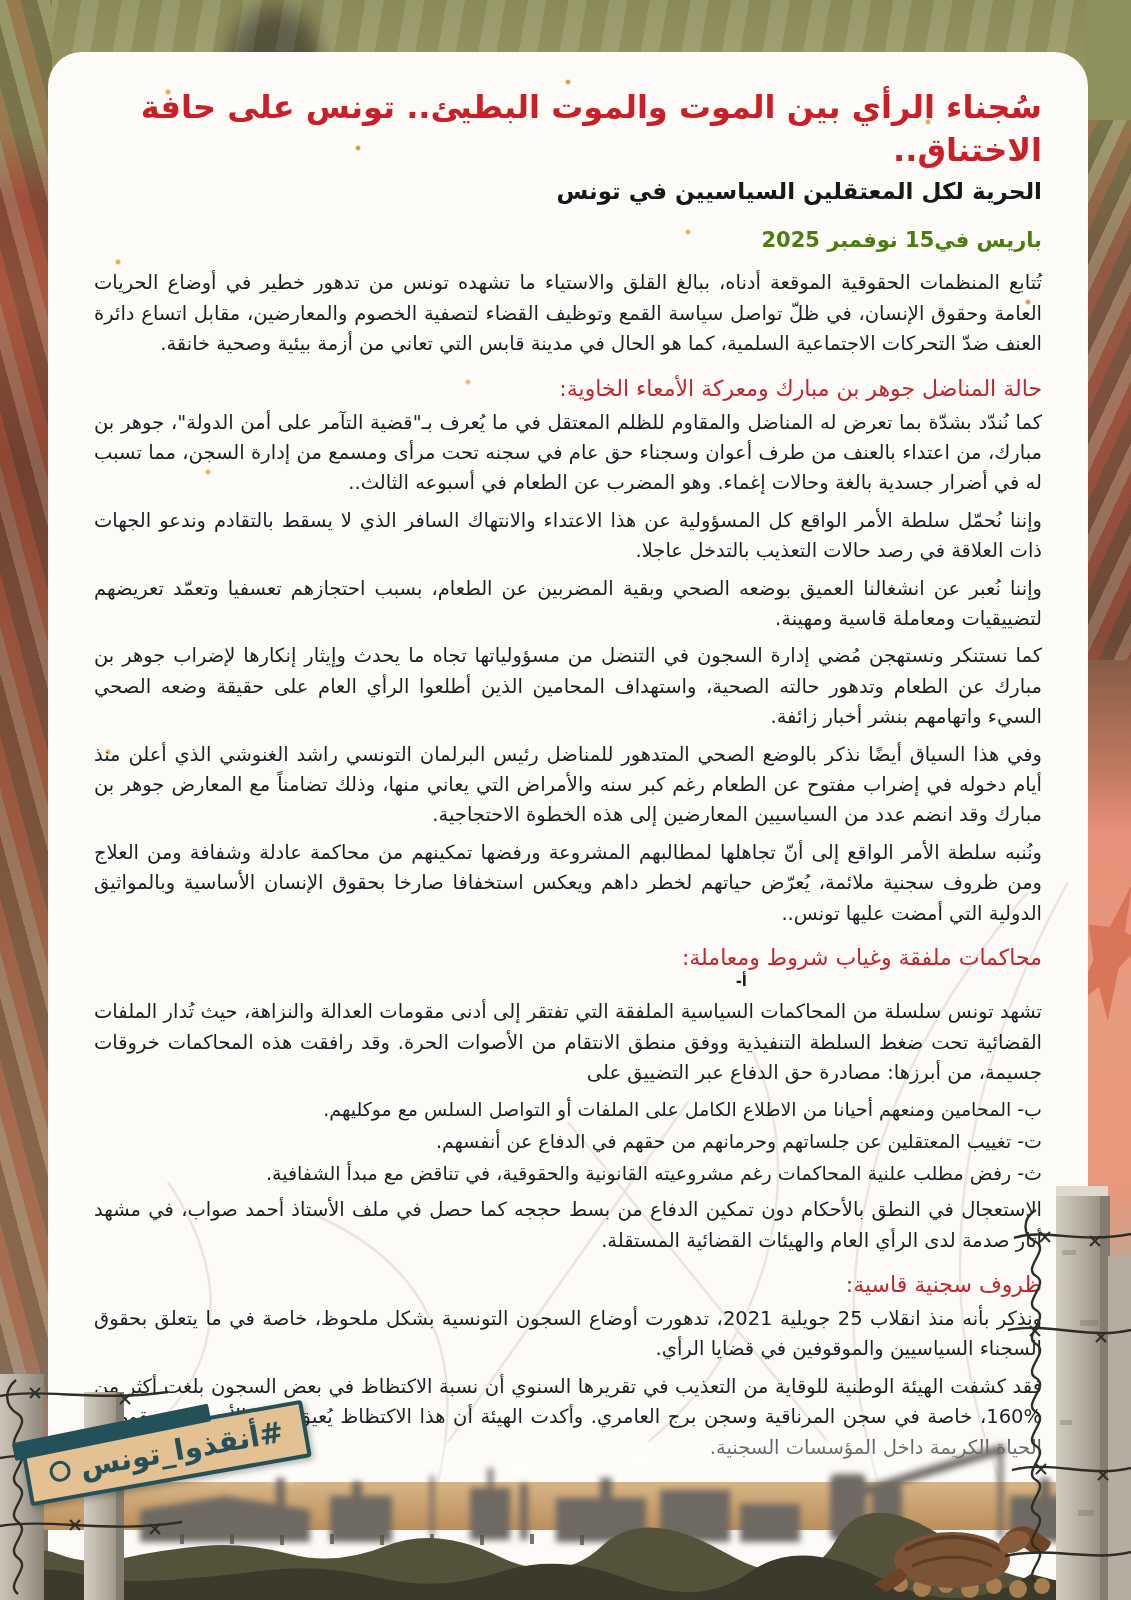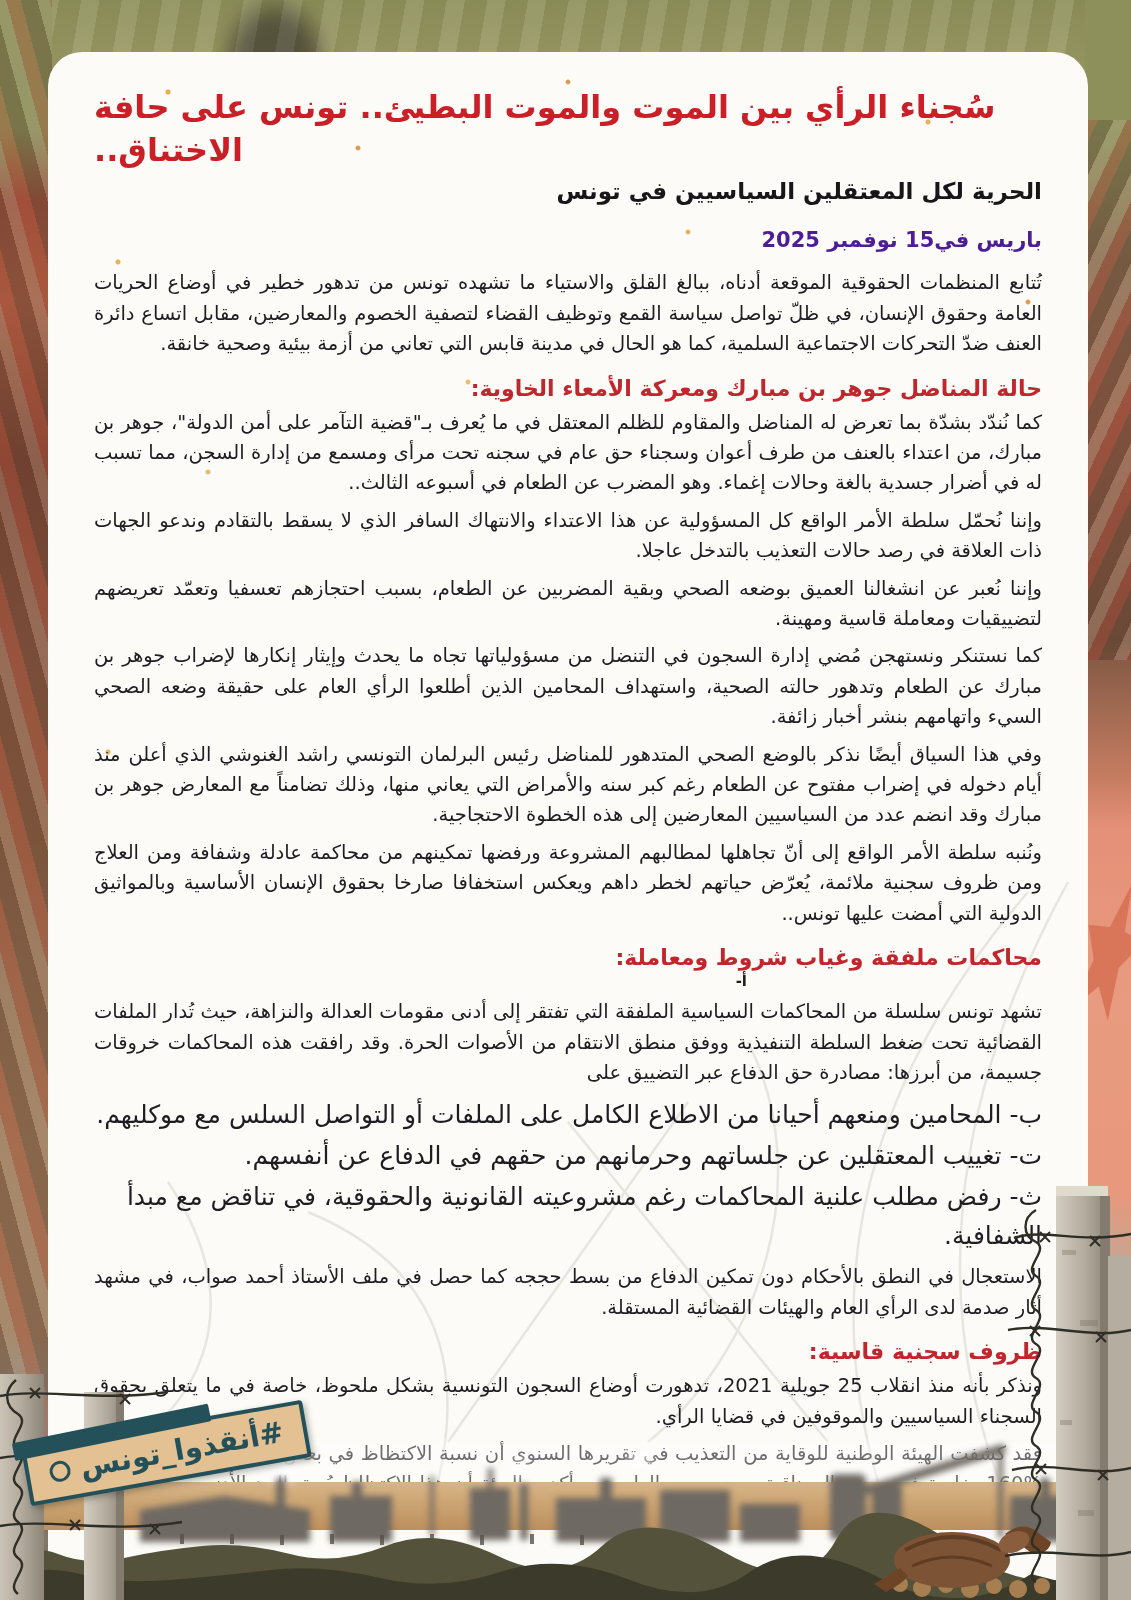--- a/index.html
+++ b/index.html
@@ -39,27 +39,27 @@
       radial-gradient(circle 2px at 70px 210px,#e7a845 0 2px,transparent 3px),
       radial-gradient(circle 1.6px at 520px 30px,#d98f3f 0 1.6px,transparent 3px),
       radial-gradient(circle 2px at 880px 70px,#e7a845 0 2px,transparent 3px),
       radial-gradient(circle 1.7px at 980px 250px,#e08f3a 0 1.7px,transparent 3px),
       radial-gradient(circle 2px at 160px 420px,#e7b565 0 2px,transparent 3px),
       radial-gradient(circle 1.6px at 640px 180px,#e7a845 0 1.6px,transparent 3px),
       radial-gradient(circle 1.8px at 420px 330px,#e7b565 0 1.8px,transparent 3px),
       radial-gradient(circle 2px at 60px 700px,#e7a845 0 2px,transparent 3px);}
   .wires-watermark{position:absolute;left:0;top:830px;width:1040px;height:640px;pointer-events:none;}
   .card-content{position:relative;z-index:2;}
-  .title{font-size:32px;line-height:1.35;font-weight:800;color:#cb1f28;text-align:left;margin:4px 0 6px;}
+  .title{font-size:32px;line-height:1.35;font-weight:800;color:#cb1f28;text-align:right;margin:4px 0 6px;}
   .subtitle{font-size:23px;font-weight:700;color:#17171a;text-align:right;margin:0 0 24px;}
-  .dateline{font-size:21px;font-weight:700;color:#4c1d95;text-align:right;margin:0 0 16px;}
+  .dateline{font-size:21px;font-weight:700;color:#4d7c0f;text-align:right;margin:0 0 16px;}
   .para{font-size:19.5px;line-height:1.56;color:#1e1e22;text-align:justify;text-justify:inter-word;margin:7px 0;}
-  .red-head{font-size:22px;font-weight:700;color:#c0262c;text-align:right;margin:16px 0 6px;}
+  .red-head{font-size:22px;font-weight:400;color:#c0262c;text-align:right;margin:16px 0 6px;}
   .list-marker{font-size:15px;font-weight:700;color:#1e1e22;text-align:right;margin:-4px 295px 2px 0;}
-  .list-item{font-size:25px;line-height:1.56;color:#1e1e22;text-align:right;margin:2px 0;}
+  .list-item{font-size:19px;line-height:1.56;color:#1e1e22;text-align:right;margin:2px 0;}
   
   .bottom-scene{position:absolute;left:0;top:1438px;width:1131px;height:162px;z-index:6;}
   
   .posts{position:absolute;left:0;top:0;width:1131px;height:1600px;z-index:7;pointer-events:none;}
   
   .banner{position:absolute;left:24px;top:1424px;z-index:9;transform:rotate(-10deg);
     background:#e3c193;border:4px solid #24505a;border-radius:4px;
     padding:7px 20px 9px;display:flex;align-items:center;gap:10px;
     box-shadow:2px 3px 6px rgba(40,40,30,.35);}
   .banner::before{content:"";position:absolute;left:-12px;top:-14px;width:72%;height:18px;

